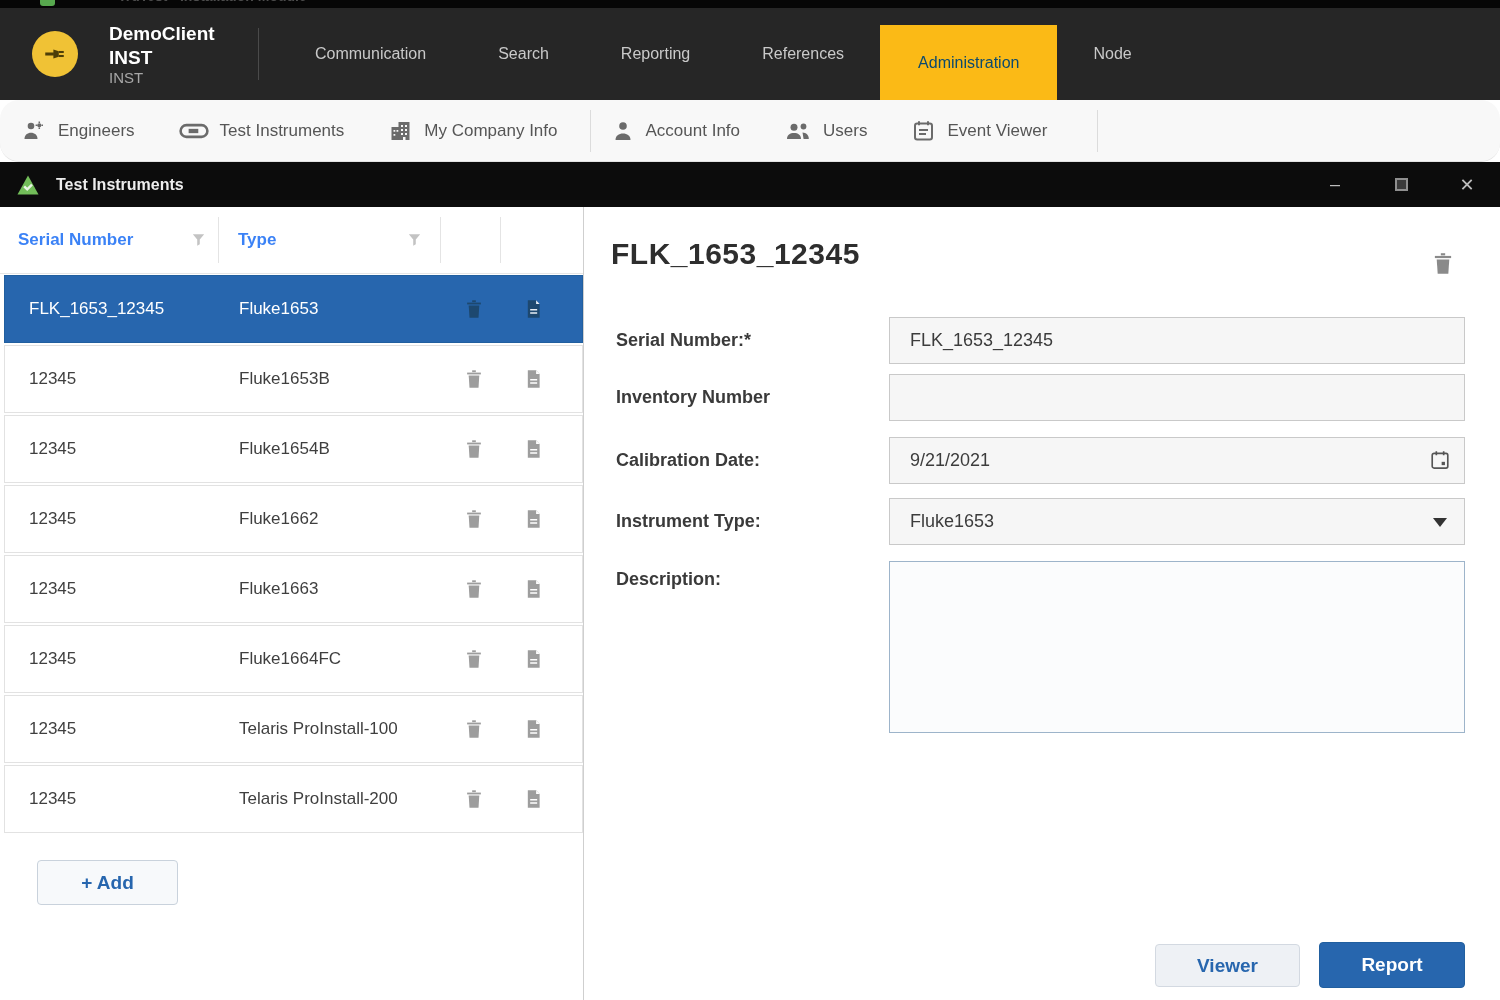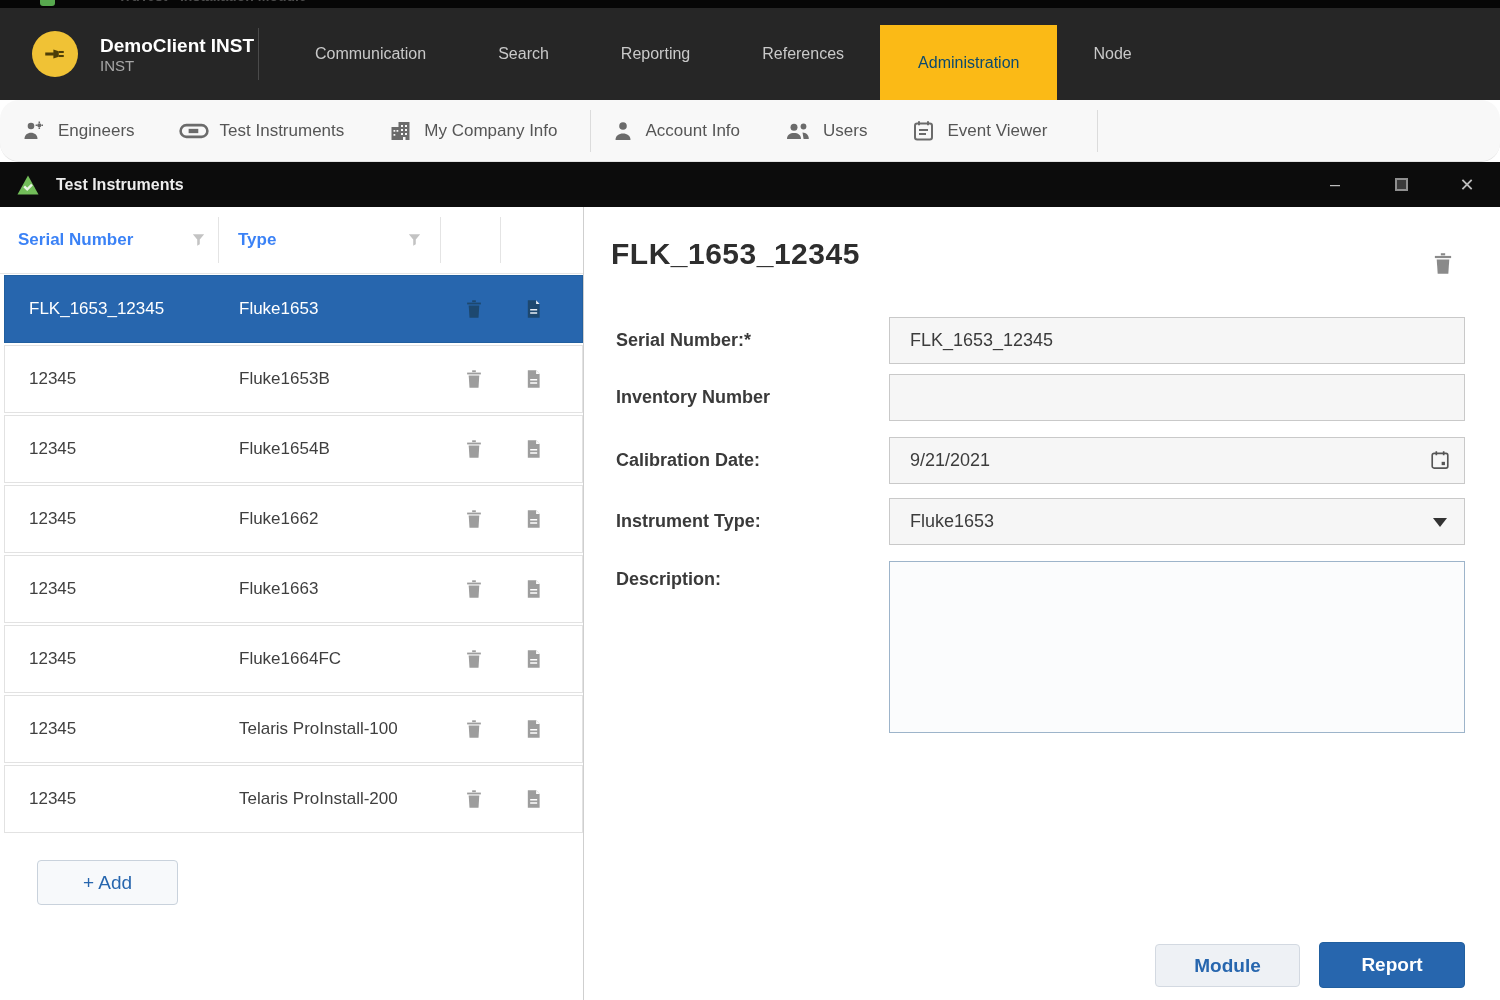--- a/index.html
+++ b/index.html
@@ -6,21 +6,21 @@
   body { font-family:"Liberation Sans", sans-serif; background:#fff; }
   .screen { position:relative; width:1500px; height:1000px; overflow:hidden; background:#fff; }
 
   
   .os-titlebar { position:absolute; top:0; left:0; right:0; height:8px; background:#060606; overflow:hidden; }
   .os-icon { position:absolute; left:40px; top:-8px; width:15px; height:14px; background:#57a84e; border-radius:3px; }
   .os-title { position:absolute; left:118px; top:-12px; font-size:14px; font-weight:bold; color:#4e4e4e; white-space:nowrap; }
 
   
   .navbar { position:absolute; top:8px; left:0; right:0; height:92px; background:#262626; display:flex; align-items:stretch; }
-  .brand { display:flex; align-items:center; gap:22px; padding-left:32px; width:258px; }
+  .brand { display:flex; align-items:center; gap:31px; padding-left:32px; width:258px; }
   .brand-logo { width:46px; height:46px; border-radius:50%; background:#f0c235; display:flex; align-items:center; justify-content:center; flex:none; }
   .brand-name { font-size:19px; font-weight:bold; color:#fff; line-height:1.25; }
   .brand-sub { font-size:15px; color:#a7a7a7; }
   .nav-divider { width:1px; height:52px; background:#4a4a4a; align-self:center; margin-right:20px; }
   .nav-item { display:flex; align-items:center; padding:0 36px; font-size:16px; color:#c9c9c9; cursor:pointer; }
   .nav-item.active { background:#fbba16; color:#0c4a6e; height:75px; margin-top:17px; padding:0 38px; }
 
   
   .toolbar { position:absolute; top:100px; left:0; right:0; height:62px; background:#f8f8f8; border-bottom:1px solid #e3e3e3; display:flex; align-items:center; padding-left:22px;border-radius:19px; }
   .tb-item { display:flex; align-items:center; gap:11px; margin-right:44px; cursor:pointer; }
@@ -53,21 +53,21 @@
   .rows { position:absolute; top:68px; left:0; right:0; }
   .row { position:relative; height:68px; margin:0 0 2px 4px; border:1px solid #e2e2e2; background:#fff; cursor:pointer; }
   .cell { position:absolute; top:50%; transform:translateY(-50%); font-size:17px; color:#3f3f3f; white-space:nowrap; }
   .cell.serial { left:24px; } .cell.type { left:234px; }
   .row-icon { position:absolute; top:50%; transform:translateY(-50%); color:#9d9d9d; display:flex; cursor:pointer; }
   .row-icon.trash { left:458px; } .row-icon.doc { left:518px; }
   .row.selected { background:#2766ae; border-color:#215f9f; }
   .row.selected .cell { color:#fff; }
   .row.selected .row-icon { color:#1d486f; }
 
-  .add-btn { position:absolute; left:37px; top:653px; width:141px; height:45px; background:#f7f9fb; border:1px solid #c9d2dc; border-radius:4px; font-size:19px; font-weight:normal; color:#2766ae; display:flex; align-items:center; justify-content:center; cursor:pointer; }
+  .add-btn { position:absolute; left:37px; top:653px; width:141px; height:45px; background:#f7f9fb; border:1px solid #c9d2dc; border-radius:4px; font-size:19px; font-weight:bold; color:#2766ae; display:flex; align-items:center; justify-content:center; cursor:pointer; }
 
   
   .detail-title { position:absolute; left:27px; top:30px; font-size:30px; font-weight:bold; color:#2e2e2e; letter-spacing:.5px; }
   .detail-trash { position:absolute; right:44px; top:42px; color:#8a8a8a; cursor:pointer; display:flex; }
 
   .form-row { position:absolute; left:32px; right:35px; height:47px; }
   .f-label { position:absolute; left:0; top:0; height:47px; display:flex; align-items:center; font-size:18px; font-weight:bold; color:#3a3a3a; }
   .f-input { position:absolute; left:273px; right:0; top:0; height:47px; background:#f6f6f6; border:1px solid #c9c9c9; font-size:18px; color:#3c3c3c; padding:0 46px 0 20px; font-family:"Liberation Sans", sans-serif; }
   .f-cal-icon { position:absolute; right:14px; top:12px; color:#555; display:flex; pointer-events:none; }
   .f-select { position:absolute; left:273px; right:0; top:0; height:47px; background:#f6f6f6; border:1px solid #c9c9c9; display:flex; align-items:center; padding-left:20px; font-size:18px; color:#3c3c3c; cursor:pointer; }
@@ -413,18 +413,18 @@
           <span>Fluke1653</span>
         </div>
         <span class="f-caret"></span>
       </div>
 
       <div class="form-row row-desc">
         <span class="f-label">Description:</span>
         <textarea class="f-textarea" style=""></textarea>
       </div>
 
-      <div class="btn-close">Module</div>
+      <div class="btn-close">Viewer</div>
       <div class="btn-report">Report</div>
     </div>
 
   </div>
 </div>
 
 </body></html>

